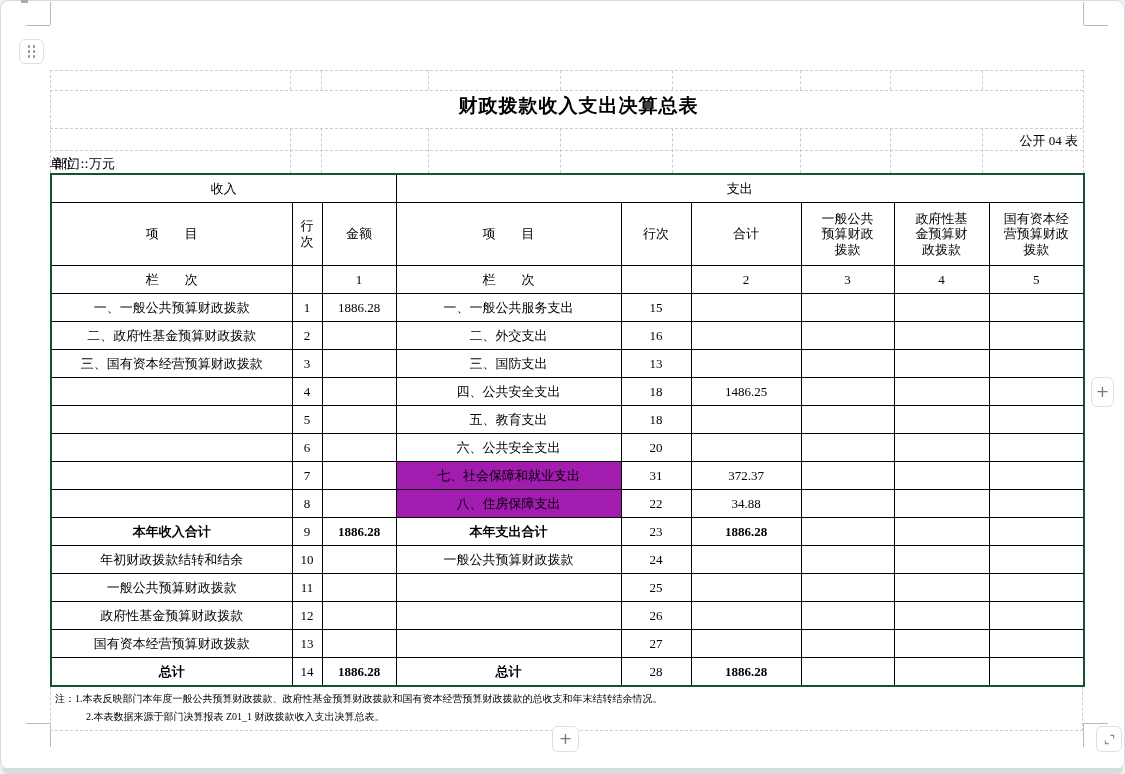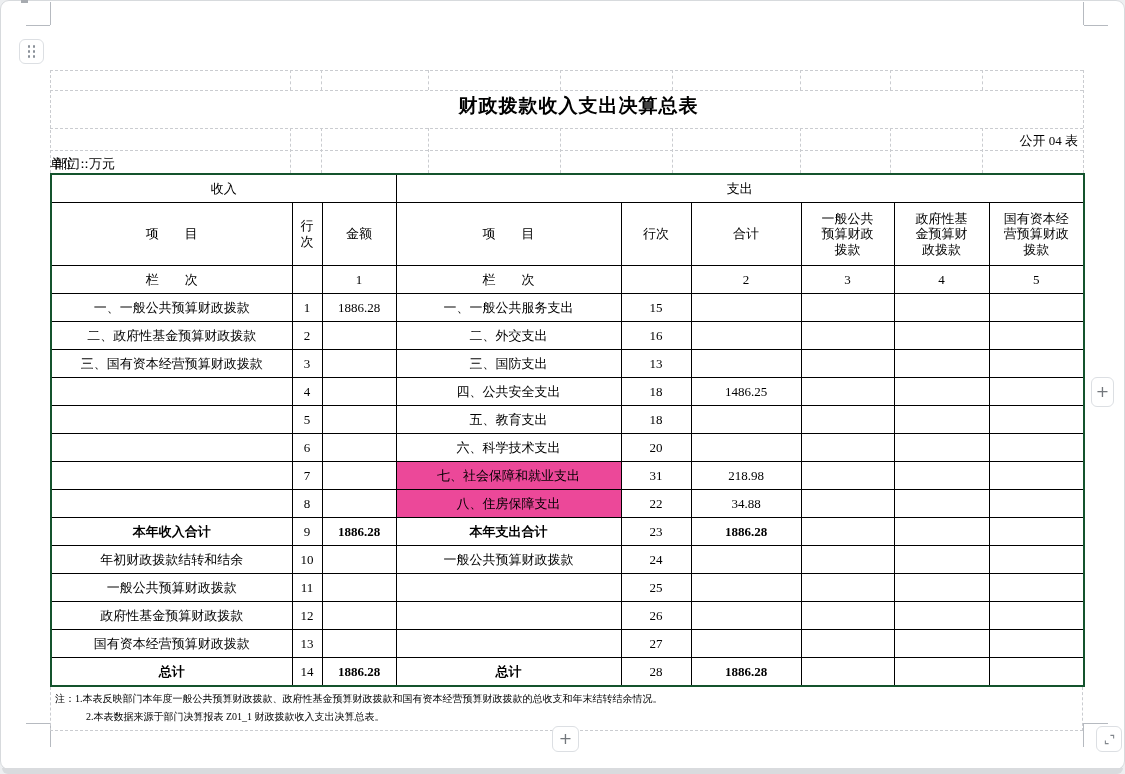--- a/index.html
+++ b/index.html
@@ -32,21 +32,21 @@
   .unit{position:absolute;left:50px;top:155px;width:1028px;font-size:13px;}
 
   .doc{position:absolute;left:50px;top:173px;width:1033px;}
   table.fin{border-collapse:collapse;table-layout:fixed;width:1033px;border:2px solid #14532d;font-size:13px;}
   table.fin td{border:1px solid #000;height:27px;padding:0;vertical-align:middle;text-align:center;overflow:hidden;line-height:1.2;}
   tr.h2 td{height:62px;}
   td.item-l{text-align:left;padding-left:5px;}
   td.item-c{text-align:center;}
   td.amt{text-align:right;padding-right:5px;}
   td.b{font-weight:bold;}
-  td.hl{background:#ec4899;}
+  td.hl{background:#a21caf;}
   .prewrap{white-space:pre-line;}
   td.secdiv{border-left:2px solid #000;}
 
   .note{width:1033px;box-sizing:border-box;border-left:1px dashed #caccd0;border-right:1px dashed #caccd0;border-bottom:1px dashed #caccd0;padding:3px 4px 4px 4px;font-size:10px;line-height:18px;}
   .note .l2{padding-left:31px;}
 
   .exp-svg{display:block;}
 </style>
 </head>
 <body>
@@ -202,34 +202,34 @@
         <td>18</td>
         <td></td>
         <td></td>
         <td></td>
         <td></td>
       </tr>
       <tr>
         <td class="item-l"></td>
         <td>6</td>
         <td class="amt"></td>
-        <td class="item-l secdiv">六、科学技术支出</td>
+        <td class="item-l secdiv">六、公共安全支出</td>
         <td>20</td>
         <td></td>
         <td></td>
         <td></td>
         <td></td>
       </tr>
       <tr>
         <td class="item-l"></td>
         <td>7</td>
         <td class="amt"></td>
         <td class="item-l secdiv hl">七、社会保障和就业支出</td>
         <td>31</td>
-        <td>218.98</td>
+        <td>372.37</td>
         <td></td>
         <td></td>
         <td></td>
       </tr>
       <tr>
         <td class="item-l"></td>
         <td>8</td>
         <td class="amt"></td>
         <td class="item-l secdiv hl">八、住房保障支出</td>
         <td>22</td>

